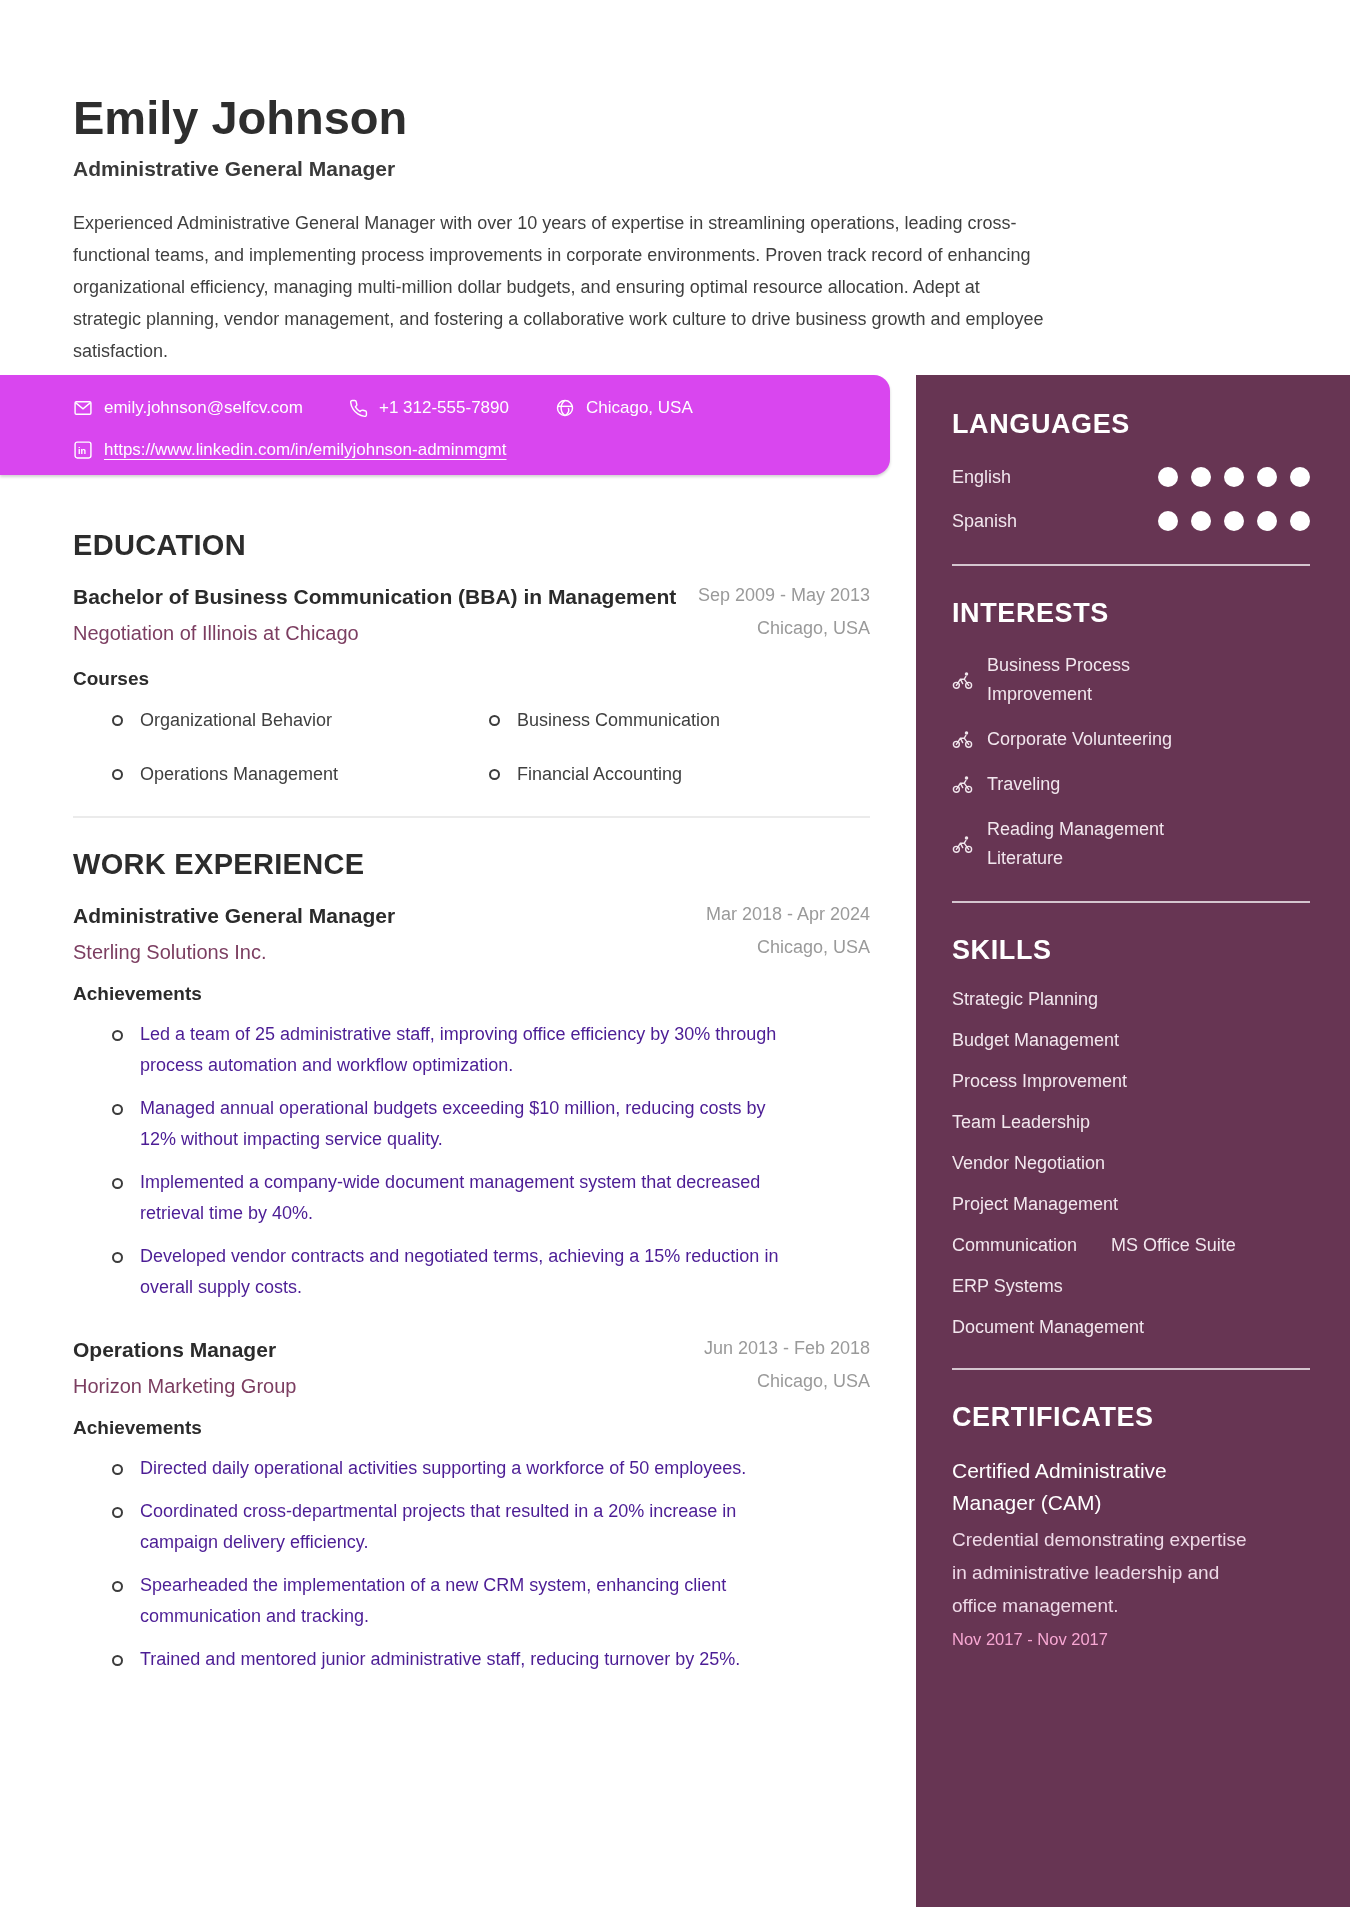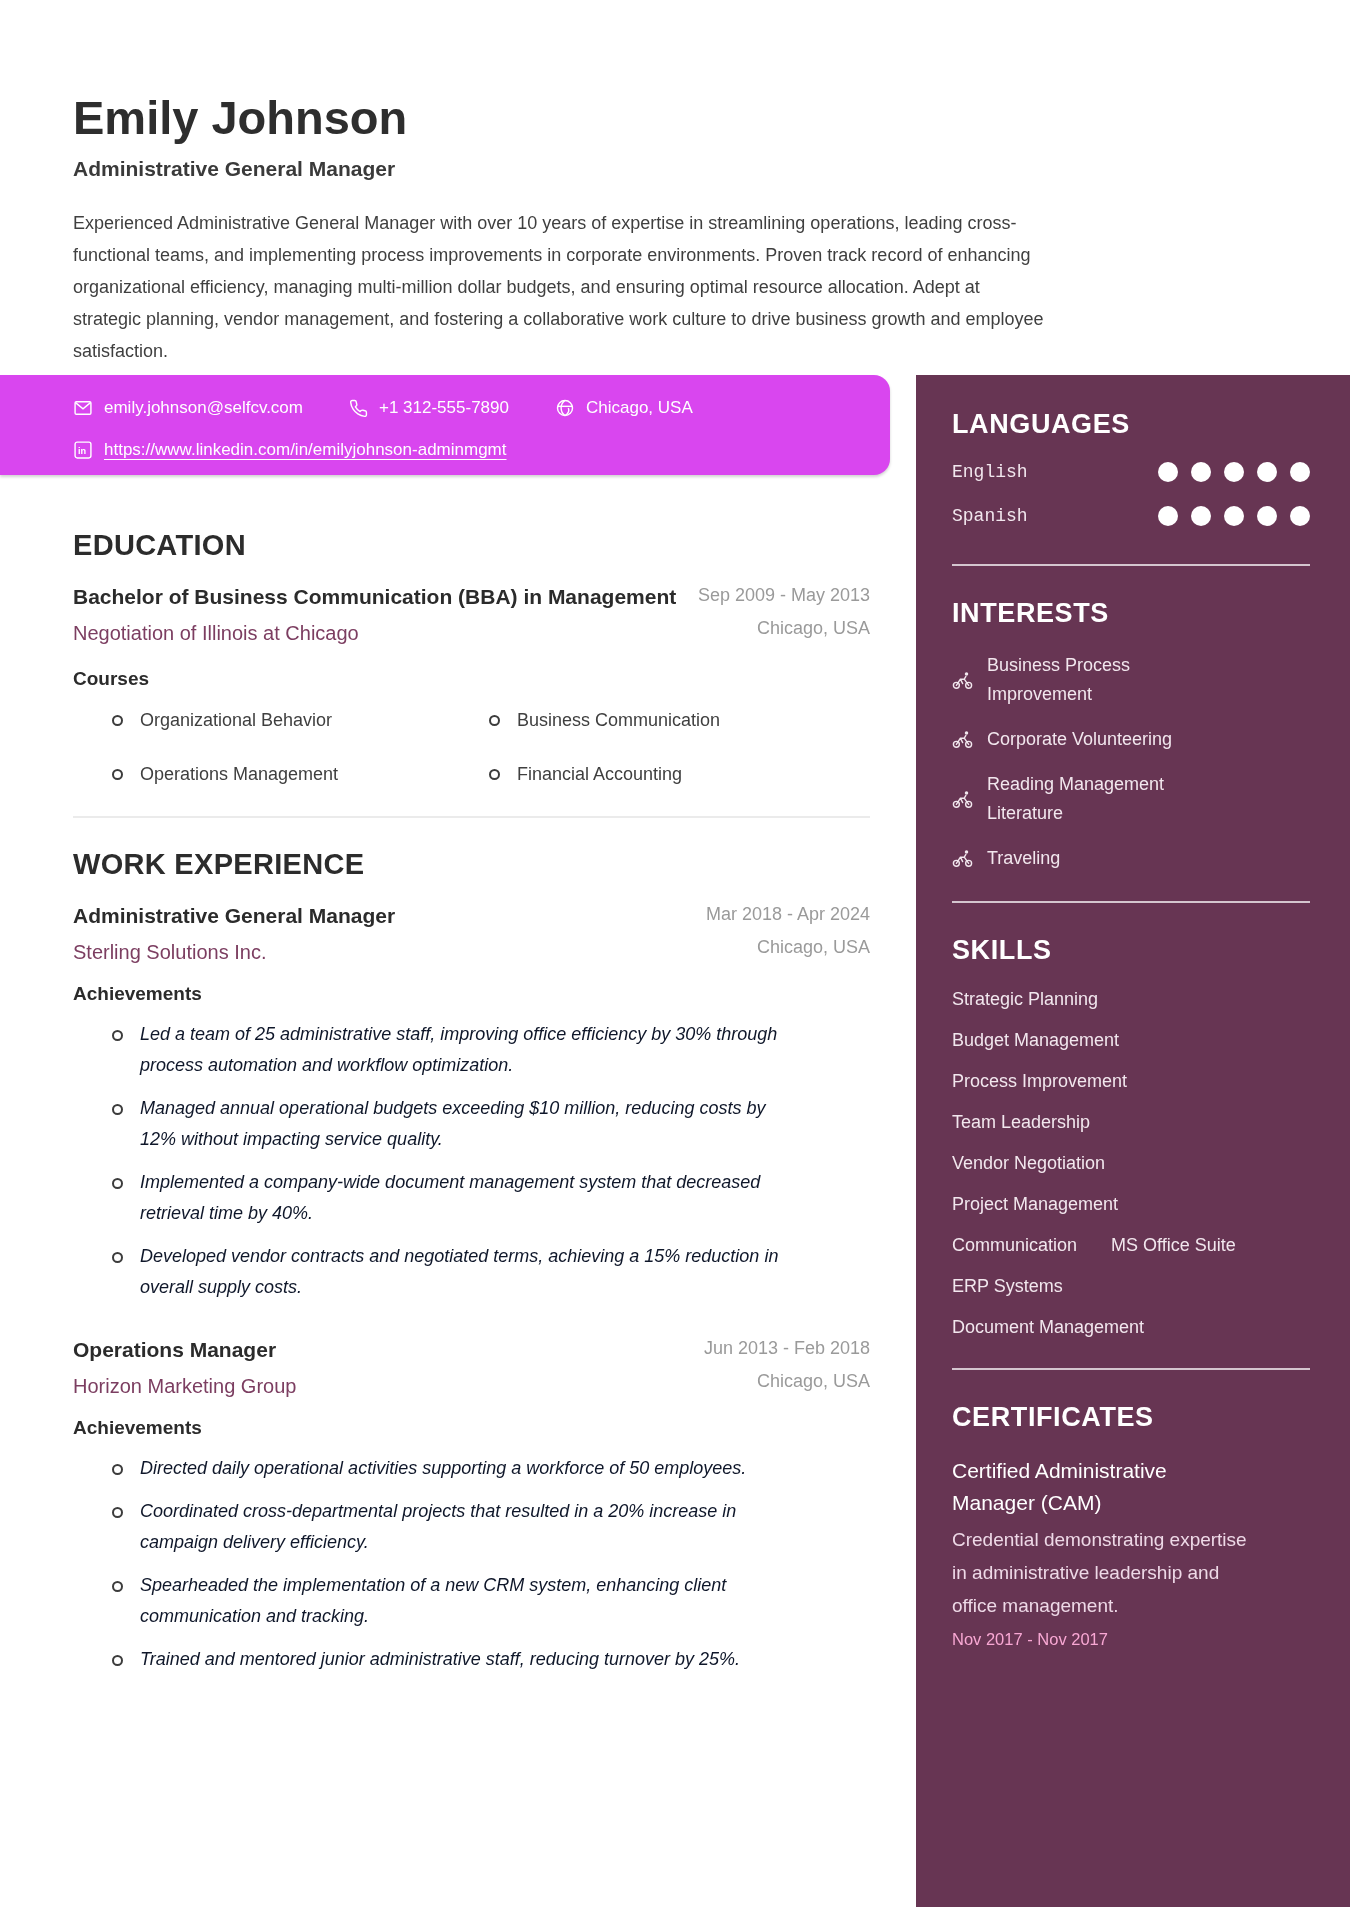--- a/index.html
+++ b/index.html
@@ -31,31 +31,31 @@
   .eschool{font-size:20px;color:#7c3e61;line-height:30px;}
   .eloc{margin-left:auto;font-size:18px;color:#9a9a9a;white-space:nowrap;}
   .mini-h{font-size:19px;font-weight:700;color:#2b2b2b;margin-top:20px;}
   .courses{display:grid;grid-template-columns:377px 1fr;row-gap:26px;margin-top:16px;padding-left:67px;}
   .bullet-item{position:relative;font-size:18px;color:#3f3f3f;line-height:28px;}
   .bullet-item::before{content:"";position:absolute;left:-28px;top:9px;width:7px;height:7px;
                        border:2px solid #3c3c3c;border-radius:50%;}
   .left-div{border:none;border-top:2px solid #ebebeb;margin:28px 0 30px 0;}
   .job{margin-bottom:30px;}
   .achievements{list-style:none;margin:14px 0 0 0;padding:0 0 0 67px;}
-  .achievements li{position:relative;width:660px;margin-bottom:12px;font-size:18px;line-height:31px;color:#0f172a;font-style:italic;}
+  .achievements li{position:relative;width:660px;margin-bottom:12px;font-size:18px;line-height:31px;color:#4c1d95;}
   .achievements li::before{content:"";position:absolute;left:-28px;top:11px;width:7px;height:7px;
                            border:2px solid #3c3c3c;border-radius:50%;}
 
   
   .sidebar{position:absolute;right:0;top:375px;width:434px;height:1532px;box-sizing:border-box;
            background:#673553;color:#ffffff;padding:34px 40px 40px 36px;}
   .side-h{font-size:27px;font-weight:800;color:#ffffff;letter-spacing:0.6px;margin:0;}
   .side-div{border:none;border-top:2px solid rgba(255,255,255,0.72);margin:28px 0 32px 0;}
   .lang-list{margin-top:22px;}
-  .lang-row{display:flex;margin-bottom:14px;height:30px;font-family:Liberation Mono, monospace;}
+  .lang-row{display:flex;align-items:center;margin-bottom:14px;height:30px;}
   .lang-label{font-size:18px;color:#f2e7ee;}
   .dots{margin-left:auto;display:flex;gap:13px;}
   .dot{width:20px;height:20px;border-radius:50%;background:rgba(255,255,255,0.25);}
   .dot.full{background:#ffffff;}
   .interest-list{margin-top:22px;}
   .interest{display:flex;align-items:center;gap:14px;margin-bottom:16px;}
   .interest svg{flex-shrink:0;display:block;}
   .interest-label{font-size:18px;line-height:29px;color:#f2e7ee;max-width:242px;}
   .skill-list{margin-top:20px;}
   .skill-row{display:flex;gap:34px;margin-bottom:15px;font-size:18px;line-height:26px;color:#f2e7ee;}
@@ -237,33 +237,33 @@
 
   <div class="interest">
     <span>
       <svg width="21" height="21" viewBox="0 0 24 24" fill="none" stroke="#f2e7ee" stroke-width="1.6" stroke-linecap="round" stroke-linejoin="round">
         <circle cx="5" cy="17.5" r="3.4"></circle>
         <circle cx="19" cy="17.5" r="3.4"></circle>
         <circle cx="16.6" cy="4.6" r="2" fill="#f2e7ee" stroke="none"></circle>
         <path d="M5 17.5 L9.6 10.5 H14 L19 17.5 M9.6 10.5 L12.2 15.5 M14 10.5 L15.9 7.4"></path>
       </svg>
     </span>
-    <span class="interest-label">Reading Management Literature</span>
+    <span class="interest-label">Traveling</span>
   </div>
 
   <div class="interest">
     <span>
       <svg width="21" height="21" viewBox="0 0 24 24" fill="none" stroke="#f2e7ee" stroke-width="1.6" stroke-linecap="round" stroke-linejoin="round">
         <circle cx="5" cy="17.5" r="3.4"></circle>
         <circle cx="19" cy="17.5" r="3.4"></circle>
         <circle cx="16.6" cy="4.6" r="2" fill="#f2e7ee" stroke="none"></circle>
         <path d="M5 17.5 L9.6 10.5 H14 L19 17.5 M9.6 10.5 L12.2 15.5 M14 10.5 L15.9 7.4"></path>
       </svg>
     </span>
-    <span class="interest-label">Traveling</span>
+    <span class="interest-label">Reading Management Literature</span>
   </div>
 </div>
 
     <hr class="side-div">
 
     <h3 class="side-h">SKILLS</h3>
     <div class="skill-list">
         <div class="skill-row">
           <span>Strategic Planning</span>
         </div>

